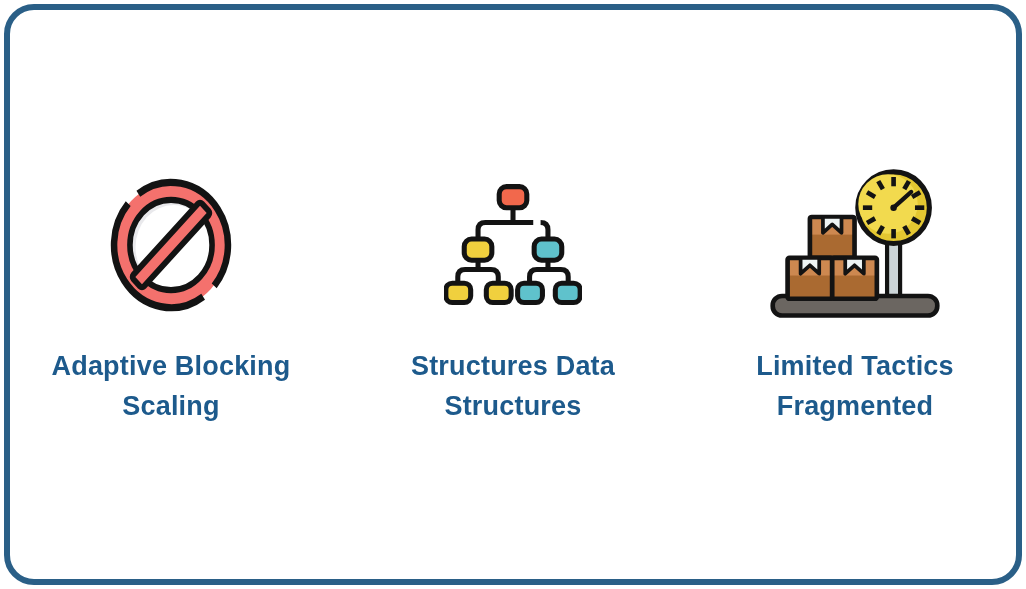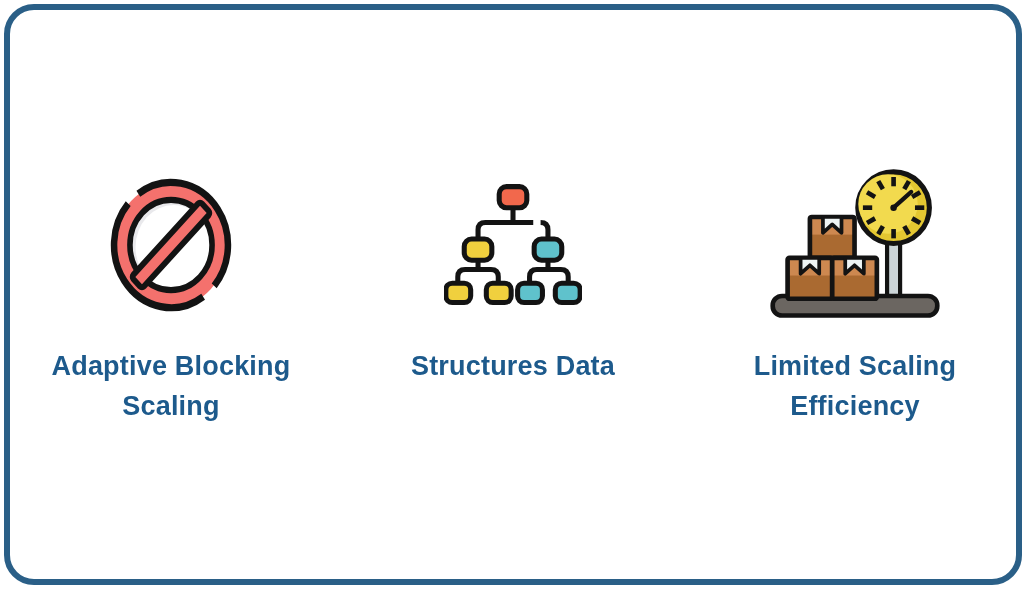--- a/index.html
+++ b/index.html
@@ -67,20 +67,21 @@
             <rect x="98" y="68" width="30" height="23" rx="8" fill="var(--node-teal)"></rect>
             <rect x="2" y="116" width="27" height="21" rx="7" fill="var(--node-yellow)"></rect>
             <rect x="46" y="116" width="27" height="21" rx="7" fill="var(--node-yellow)"></rect>
             <rect x="80" y="116" width="27" height="21" rx="7" fill="var(--node-teal)"></rect>
             <rect x="121" y="116" width="27" height="21" rx="7" fill="var(--node-teal)"></rect>
           </g>
         </svg>
       </div>
       <div class="caption">
         <span>Structures Data</span>
+        <span>Structures</span>
       </div>
     </div>
 
     <div class="feature">
       <div class="icon-box">
         <svg width="172" height="158" viewBox="0 0 185 168" aria-hidden="true">
 
           <rect x="127" y="66" width="14" height="80" rx="2" fill="var(--pole-gray)" stroke="var(--outline)" stroke-width="4.5"></rect>
 
           <g>
@@ -125,19 +126,19 @@
             <g>
               <rect x="68" y="100" width="48" height="44" fill="var(--box-dark)"></rect>
               <rect x="68" y="100" width="48" height="19" fill="var(--box-light)"></rect>
               <rect x="68" y="100" width="48" height="44" rx="2" fill="none" stroke="var(--outline)" stroke-width="5"></rect>
               <path d="M82 100 H102 V117 L92 108 L82 117 Z" fill="var(--notch-white)" stroke="var(--outline)" stroke-width="4"></path>
             </g>
           </g>
         </svg>
       </div>
       <div class="caption">
-        <span>Limited Scaling</span>
-        <span>Efficiency</span>
+        <span>Limited Tactics</span>
+        <span>Fragmented</span>
       </div>
     </div>
 
   </div>
 </div>
 
 </body></html>

